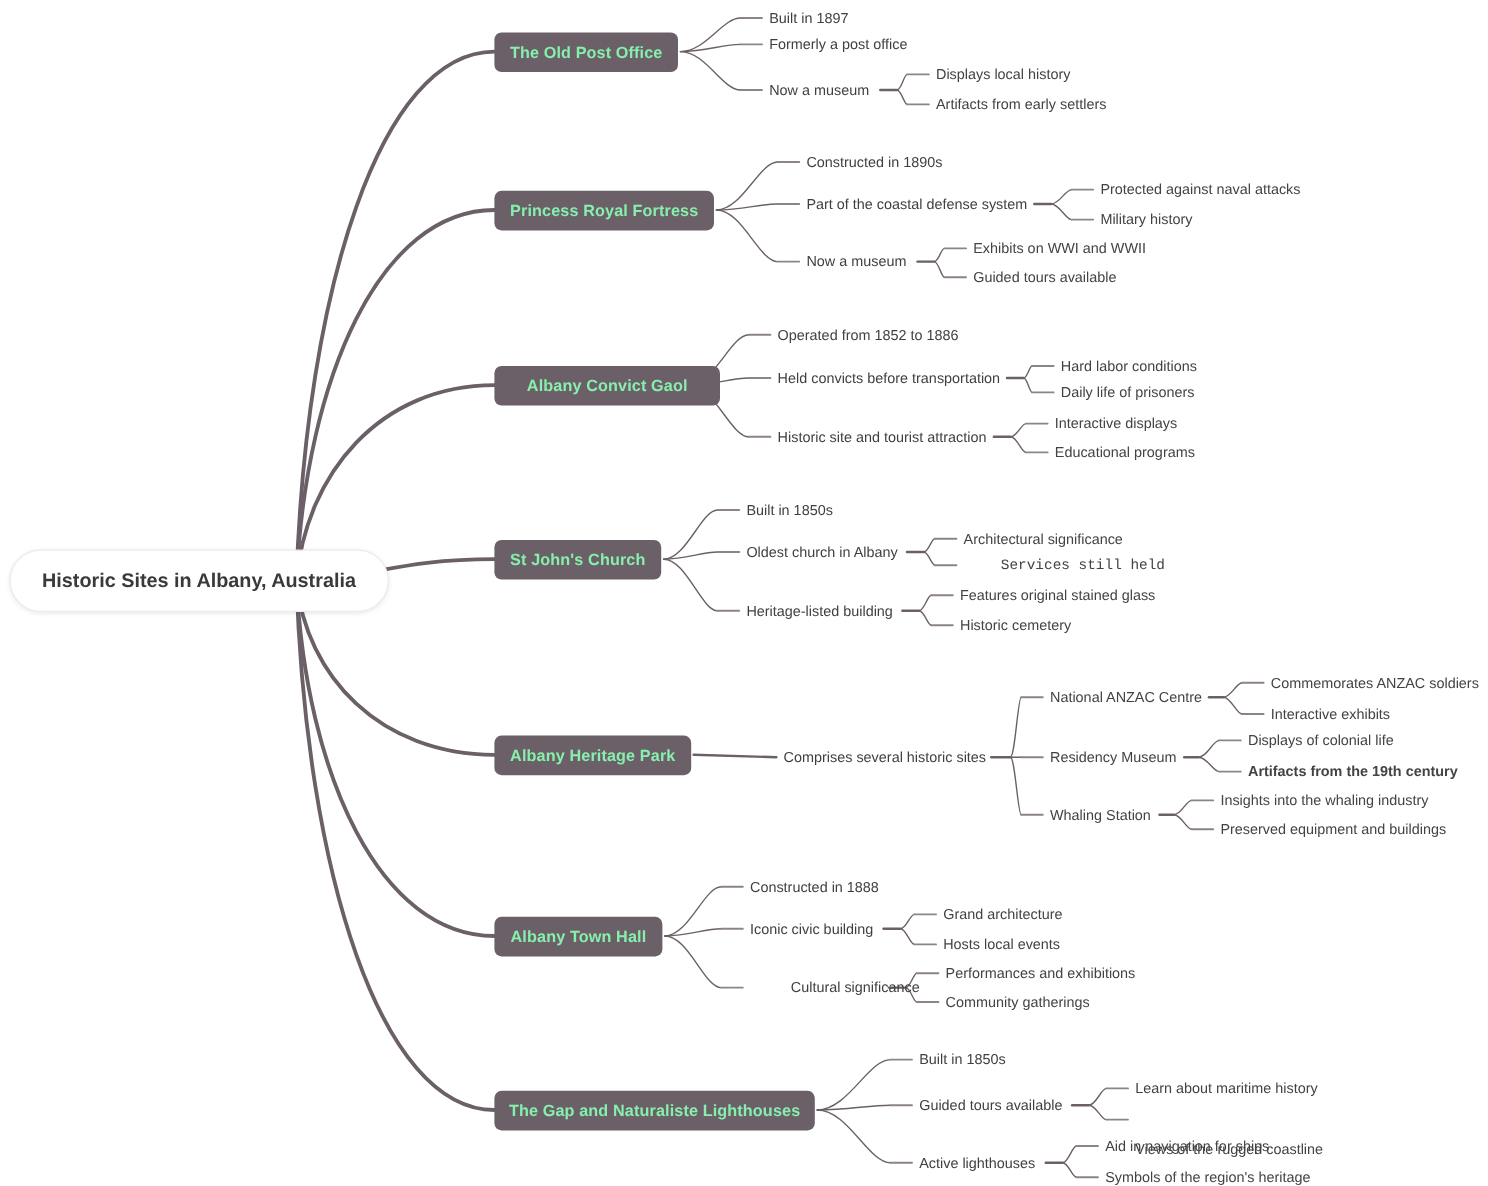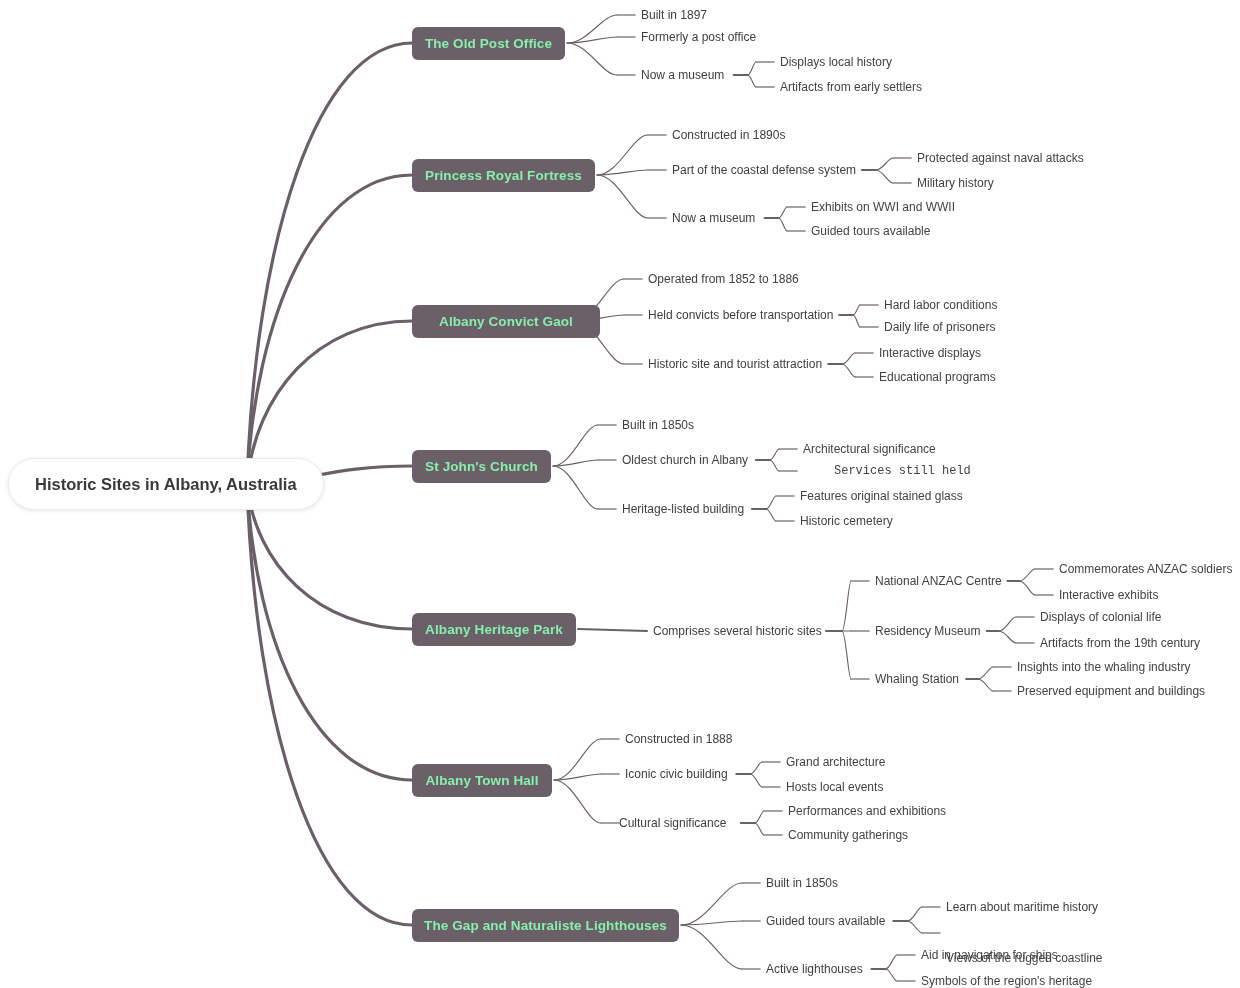--- a/index.html
+++ b/index.html
@@ -280,34 +280,34 @@
       <div class="leaf-label lvl2" style="left: 622px; top: 460px;">Oldest church in Albany</div>
       <div class="leaf-label lvl3" style="left: 803px; top: 449px;">Architectural significance</div>
       <div class="leaf-label lvl3" style="left: 834px; top: 471px; font-family: Liberation Mono, monospace;">Services still held</div>
       <div class="leaf-label lvl2" style="left: 622px; top: 509px;">Heritage-listed building</div>
       <div class="leaf-label lvl3" style="left: 800px; top: 496px;">Features original stained glass</div>
       <div class="leaf-label lvl3" style="left: 800px; top: 521px;">Historic cemetery</div>
       <div class="leaf-label lvl2" style="left: 625px; top: 739px;">Constructed in 1888</div>
       <div class="leaf-label lvl2" style="left: 625px; top: 774px;">Iconic civic building</div>
       <div class="leaf-label lvl3" style="left: 786px; top: 762px;">Grand architecture</div>
       <div class="leaf-label lvl3" style="left: 786px; top: 787px;">Hosts local events</div>
-      <div class="leaf-label lvl2" style="left: 619px; top: 823px;">Cultural significance</div>
+      <div class="leaf-label lvl2" style="left: 659px; top: 823px;">Cultural significance</div>
       <div class="leaf-label lvl3" style="left: 788px; top: 811px;">Performances and exhibitions</div>
       <div class="leaf-label lvl3" style="left: 788px; top: 835px;">Community gatherings</div>
       <div class="leaf-label lvl2" style="left: 766px; top: 883px;">Built in 1850s</div>
       <div class="leaf-label lvl2" style="left: 766px; top: 921px;">Guided tours available</div>
       <div class="leaf-label lvl3" style="left: 946px; top: 907px;">Learn about maritime history</div>
       <div class="leaf-label lvl3" style="left: 946px; top: 958px;">Views of the rugged coastline</div>
       <div class="leaf-label lvl2" style="left: 766px; top: 969px;">Active lighthouses</div>
       <div class="leaf-label lvl3" style="left: 921px; top: 955px;">Aid in navigation for ships</div>
       <div class="leaf-label lvl3" style="left: 921px; top: 981px;">Symbols of the region's heritage</div>
       <div class="leaf-label lvl2" style="left: 653px; top: 631px;">Comprises several historic sites</div>
       <div class="leaf-label lvl3" style="left: 875px; top: 581px;">National ANZAC Centre</div>
       <div class="leaf-label lvl4" style="left: 1059px; top: 569px;">Commemorates ANZAC soldiers</div>
       <div class="leaf-label lvl4" style="left: 1059px; top: 595px;">Interactive exhibits</div>
       <div class="leaf-label lvl3" style="left: 875px; top: 631px;">Residency Museum</div>
       <div class="leaf-label lvl4" style="left: 1040px; top: 617px;">Displays of colonial life</div>
-      <div class="leaf-label lvl4" style="left: 1040px; top: 643px;">Artifacts from the 19th century</div>
+      <div class="leaf-label lvl4" style="left: 1040px; top: 643px; font-weight: bold;">Artifacts from the 19th century</div>
       <div class="leaf-label lvl3" style="left: 875px; top: 679px;">Whaling Station</div>
       <div class="leaf-label lvl4" style="left: 1017px; top: 667px;">Insights into the whaling industry</div>
       <div class="leaf-label lvl4" style="left: 1017px; top: 691px;">Preserved equipment and buildings</div>
     </div>
 </div>
 
 </body></html>

